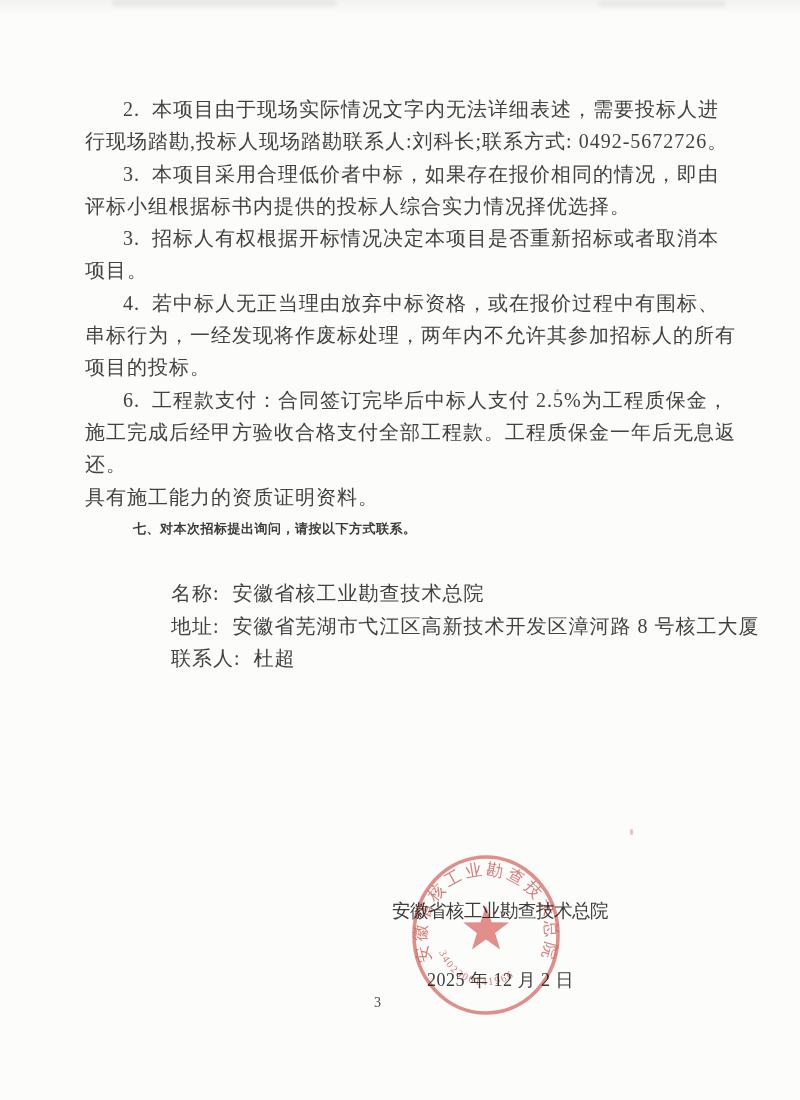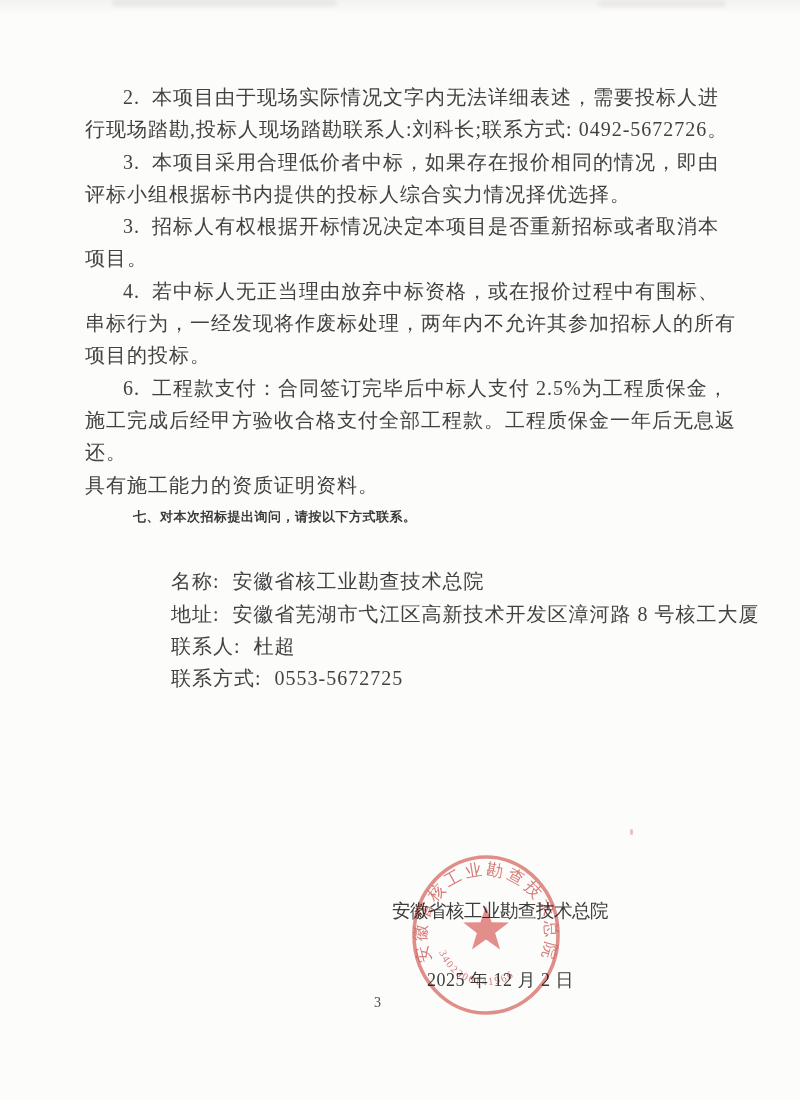--- a/index.html
+++ b/index.html
@@ -9,21 +9,21 @@
     background:#fcfcfb;
     overflow:hidden;
     font-family:"Liberation Serif","DejaVu Serif",serif;
     color:#414141;
   }
   .page::before{
     content:"";position:absolute;left:0;top:0;width:800px;height:14px;
     background:linear-gradient(to bottom,#ecebe9,rgba(252,252,251,0));
     opacity:.55;pointer-events:none;
   }
-  .doc{position:absolute;left:85px;top:81px;width:632px;}
+  .doc{position:absolute;left:85px;top:93px;width:632px;}
   .line{
     height:32.3px;line-height:32.3px;
     font-size:20px;letter-spacing:1px;
     white-space:pre;color:#424242;
   }
   .ind1{padding-left:38px;}
   .ind2{padding-left:50px;}
   .heading{
     font-family:"Liberation Sans","DejaVu Sans",sans-serif;
     font-weight:700;font-size:13px;letter-spacing:.5px;
@@ -78,23 +78,20 @@
 
     <div class="line ind2">
       <span>名称:</span><span class="cv">安徽省核工业勘查技术总院</span>
     </div>
     <div class="line ind2">
       <span>地址:</span><span class="cv">安徽省芜湖市弋江区高新技术开发区漳河路 8 号核工大厦</span>
     </div>
     <div class="line ind2">
       <span>联系人:</span><span class="cv">杜超</span>
     </div>
-    <div class="line ind2">
-      <span>联系方式:</span><span class="cv">0553-5672725</span>
-    </div>
   </div>
 
   <div class="sig-org">安徽省核工业勘查技术总院</div>
   <div class="sig-date">2025 年 12 月 2 日</div>
   <div class="page-num">3</div>
 
   <svg class="seal" width="188" height="186" viewBox="0 0 188 186" aria-hidden="true">
     <defs>
       <path id="ringPath" d="M 37.6 117.4 A 60 60 0 1 1 146.4 117.4" fill="none"></path>
       <path id="serialPath" d="M 45 109.1 A 50 50 0 0 0 139 109.1" fill="none"></path>

